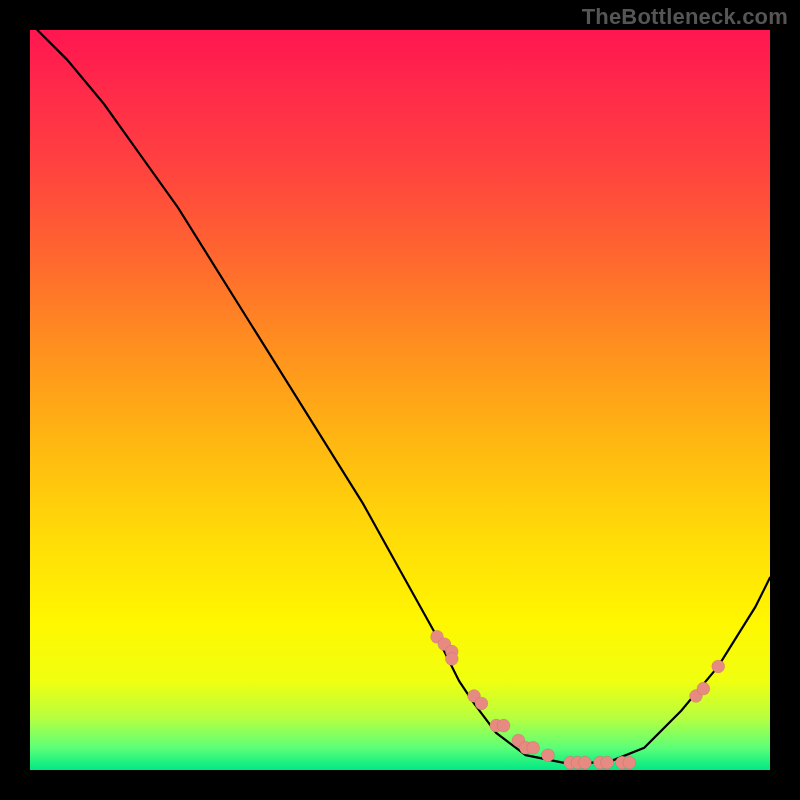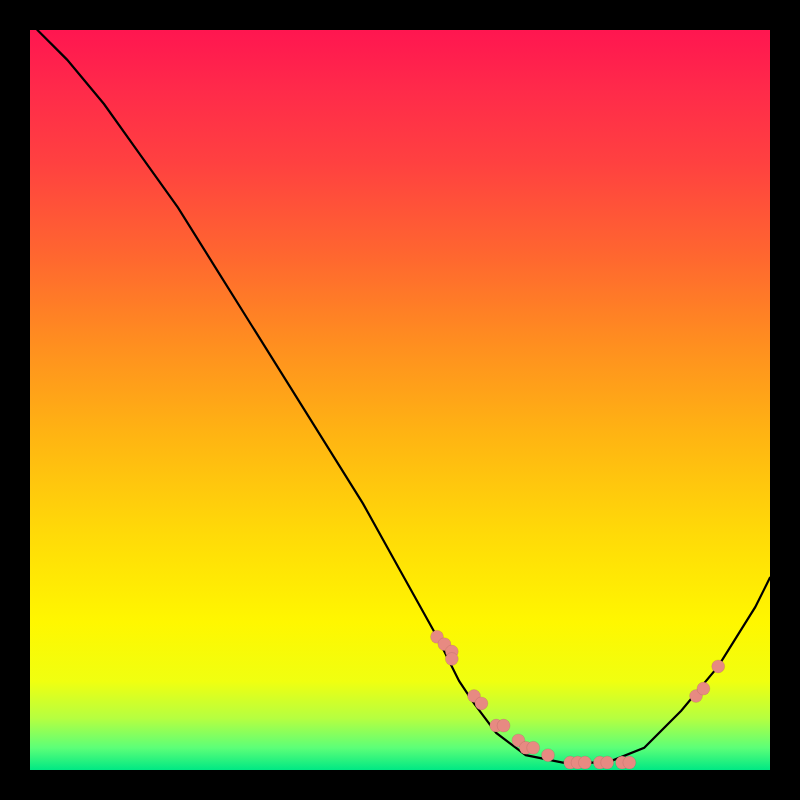--- a/index.html
+++ b/index.html
@@ -69,20 +69,21 @@
   .dot {
     fill: #e78a82;
     stroke: rgba(0,0,0,0.15);
     stroke-width: 0.5;
   }
 </style>
 </head>
 <body>
 
 <div class="frame">
+  <div class="watermark">TheBottleneck.com</div>
 
   <div class="plot">
     <div class="gradient"></div>
     <svg class="overlay" viewBox="0 0 740 740" preserveAspectRatio="none">
       <path id="curve-path" class="curve" d="M7.4 0.0 L37.0 29.6 L74.0 74.0 L111.0 125.8 L148.0 177.6 L185.0 236.8 L222.0 296.0 L259.0 355.2 L296.0 414.4 L333.0 473.6 L370.0 540.2 L407.0 606.8 L429.2 651.2 L444.0 673.4 L466.2 703.0 L495.8 725.2 L532.8 732.6 L577.2 732.6 L614.2 717.8 L651.2 680.8 L688.2 636.4 L725.2 577.2 L740.0 547.6"></path>
       <g id="dots">
           <circle cx="407.0" cy="606.8" r="6.5" class="dot"></circle>
           <circle cx="414.4" cy="614.2" r="6.5" class="dot"></circle>
           <circle cx="421.8" cy="621.6" r="6.5" class="dot"></circle>
           <circle cx="421.8" cy="629.0" r="6.5" class="dot"></circle>

